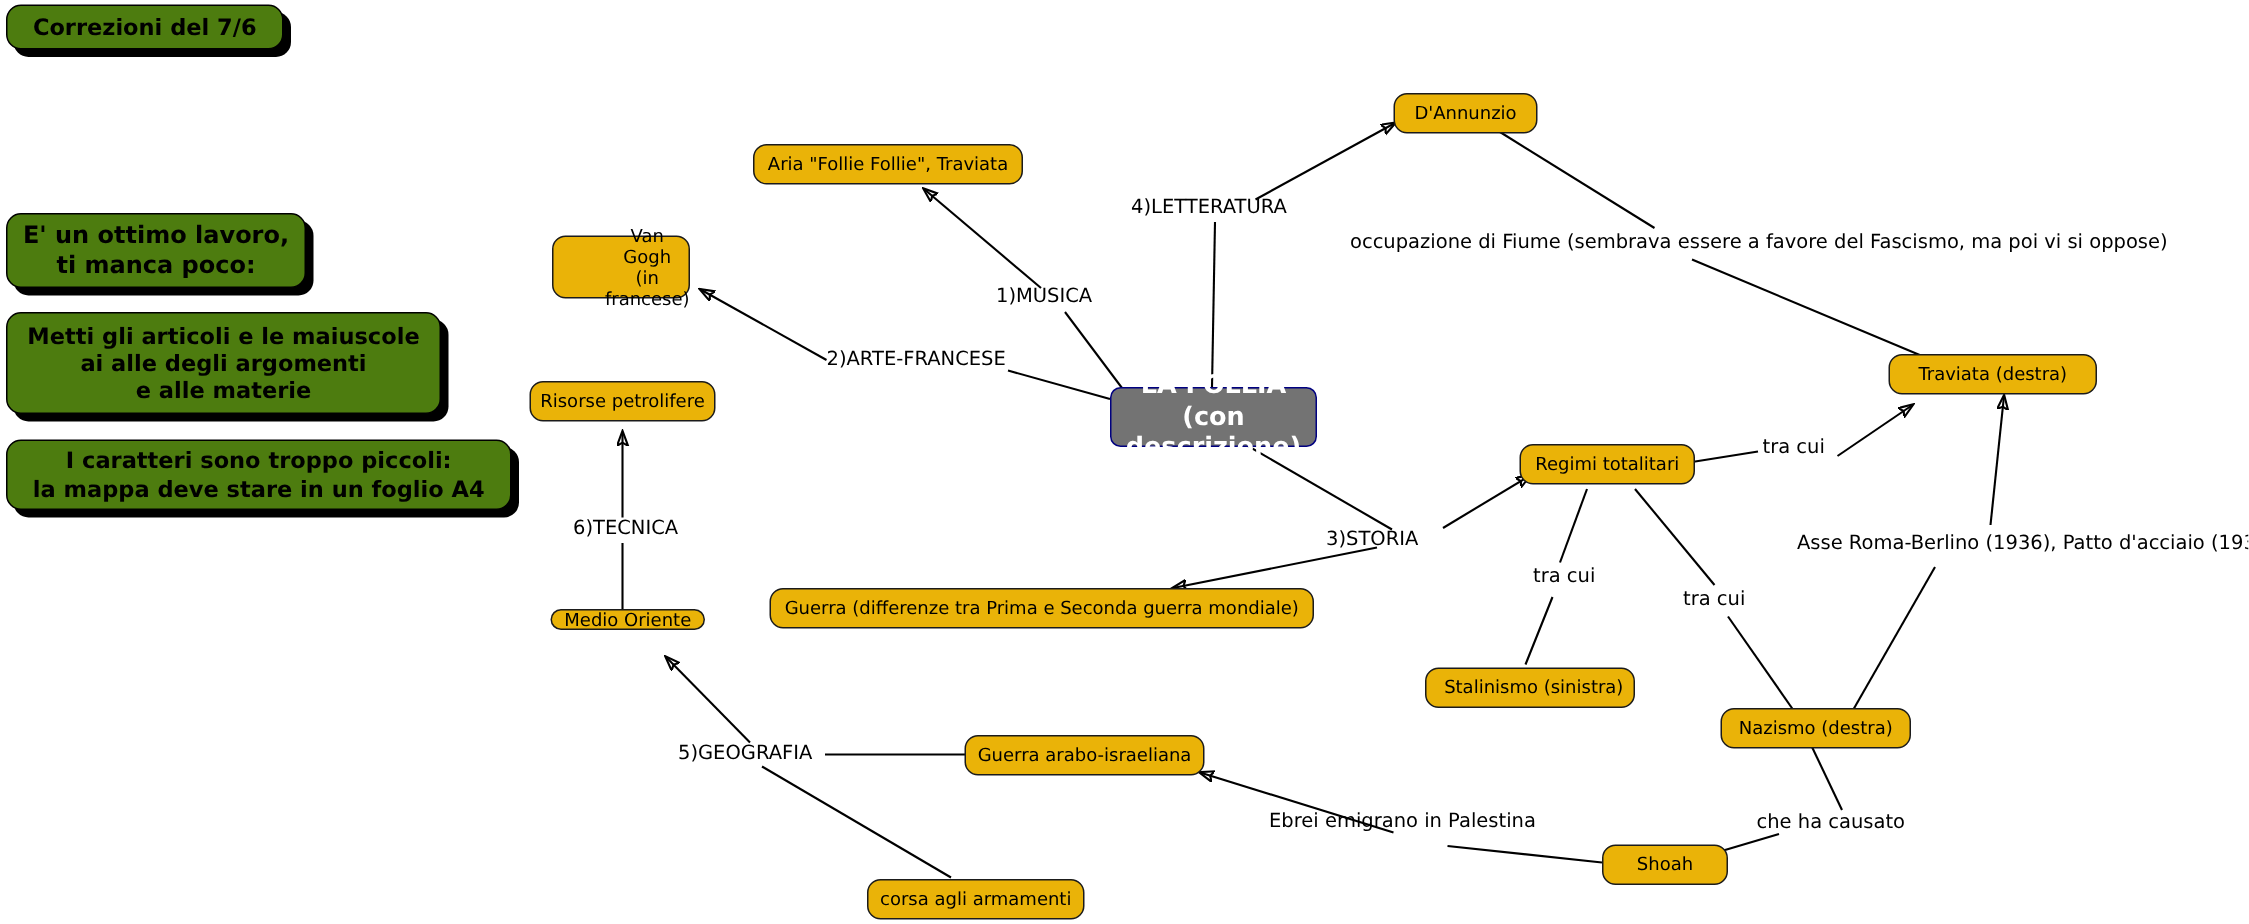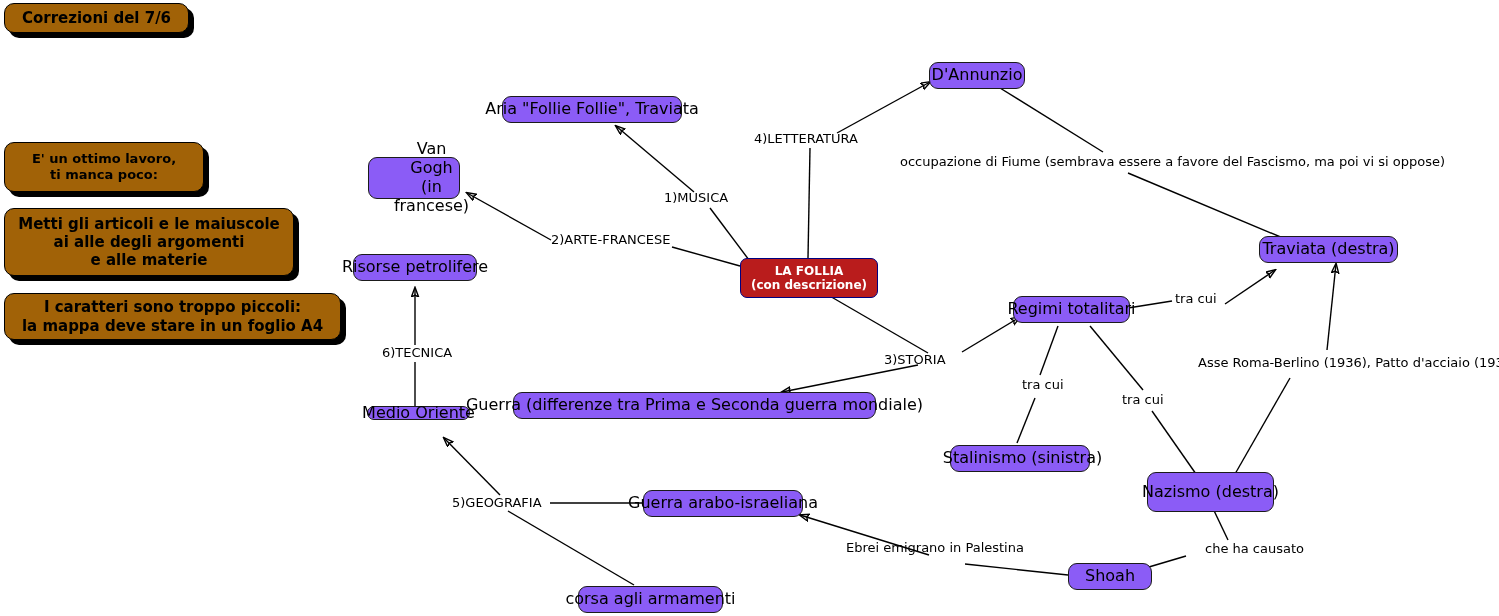--- a/index.html
+++ b/index.html
@@ -30,62 +30,62 @@
   svg.edge-layer path {
     stroke: #000000;
     stroke-width: 1.4;
     fill: none;
   }
 
   
   .node {
     position: absolute;
     box-sizing: border-box;
-    background: #8b5cf6;
+    background: #eab308;
     border: 1.3px solid #1b1b1b;
     border-radius: 9px;
     color: #000000;
     font-family: "DejaVu Sans", sans-serif;
-    font-size: 16px;
+    font-size: 12px;
     line-height: 1.18;
     text-align: center;
     display: flex;
     align-items: center;
     justify-content: center;
     padding: 3px 9px;
     white-space: nowrap;
   }
   .node.two-line { white-space: normal; padding-left: 44px; }
 
   .node.root {
-    background: #b91c1c;
+    background: #737373;
     border: 1.3px solid #000080;
     border-radius: 7px;
     color: #ffffff;
     font-weight: bold;
-    font-size: 12px;
+    font-size: 17px;
     line-height: 1.2;
     white-space: normal;
   }
 
   
   .edge-label {
     position: absolute;
     font-family: "DejaVu Sans", sans-serif;
     font-size: 13px;
     color: #000000;
     white-space: nowrap;
     background: transparent;
   }
 
   
   .note {
     position: absolute;
     box-sizing: border-box;
-    background: #a16207;
+    background: #4d7c0f;
     border: 1.6px solid #000000;
     border-radius: 10px;
     box-shadow: 5px 5px 0 0 #000000;
     color: #000000;
     font-family: "DejaVu Sans", sans-serif;
     font-weight: bold;
     font-size: 15px;
     line-height: 1.22;
     text-align: center;
     display: flex;
@@ -173,21 +173,21 @@
   <div class="node" style="left:513px; top:392px; width:363px; height:27px;">Guerra (differenze tra Prima e Seconda guerra mondiale)</div>
 
   <div class="node" style="left:929px; top:62px; width:96px; height:27px;">D'Annunzio</div>
 
   <div class="node" style="left:1259px; top:236px; width:139px; height:27px;">Traviata (destra)</div>
 
   <div class="node" style="left:1013px; top:296px; width:117px; height:27px;">Regimi totalitari</div>
 
   <div class="node" style="left:950px; top:445px; width:140px; height:27px;padding-left:14px;">Stalinismo (sinistra)</div>
 
-  <div class="node" style="left:1147px; top:472px; width:127px; height:40px;">Nazismo (destra)</div>
+  <div class="node" style="left:1147px; top:472px; width:127px; height:27px;">Nazismo (destra)</div>
 
   <div class="node" style="left:1068px; top:563px; width:84px; height:27px;">Shoah</div>
 
   <div class="node" style="left:643px; top:490px; width:160px; height:27px;">Guerra arabo-israeliana</div>
 
   <div class="node" style="left:578px; top:586px; width:145px; height:27px;">corsa agli armamenti</div>
 
   <div class="edge-label" style="left:664px; top:190px;">1)MUSICA</div>
 
   <div class="edge-label" style="left:551px; top:232px;">2)ARTE-FRANCESE</div>
@@ -203,27 +203,27 @@
   <div class="edge-label" style="left:900px; top:154px;">occupazione di Fiume (sembrava essere a favore del Fascismo, ma poi vi si oppose)</div>
 
   <div class="edge-label" style="left:1175px; top:291px;">tra cui</div>
 
   <div class="edge-label" style="left:1022px; top:377px;">tra cui</div>
 
   <div class="edge-label" style="left:1122px; top:392px;">tra cui</div>
 
   <div class="edge-label" style="left:1198px; top:355px;">Asse Roma-Berlino (1936), Patto d'acciaio (1939)</div>
 
-  <div class="edge-label" style="left:1205px; top:541px;">che ha causato</div>
+  <div class="edge-label" style="left:1171px; top:541px;">che ha causato</div>
 
   <div class="edge-label" style="left:846px; top:540px;">Ebrei emigrano in Palestina</div>
 
   <div class="note" style="left:4px; top:3px; width:185px; height:30px; font-size:15px;">Correzioni del 7/6</div>
 
-  <div class="note" style="left:4px; top:142px; width:200px; height:50px; font-size:13px;">E' un ottimo lavoro,
+  <div class="note" style="left:4px; top:142px; width:200px; height:50px; font-size:16px;">E' un ottimo lavoro,
 ti manca poco:</div>
 
   <div class="note" style="left:4px; top:208px; width:290px; height:68px; font-size:15px;">Metti gli articoli e le maiuscole
 ai alle degli argomenti
 e alle materie</div>
 
   <div class="note" style="left:4px; top:293px; width:337px; height:47px; font-size:15px;">I caratteri sono troppo piccoli:
 la mappa deve stare in un foglio A4</div>
 
 </div>

